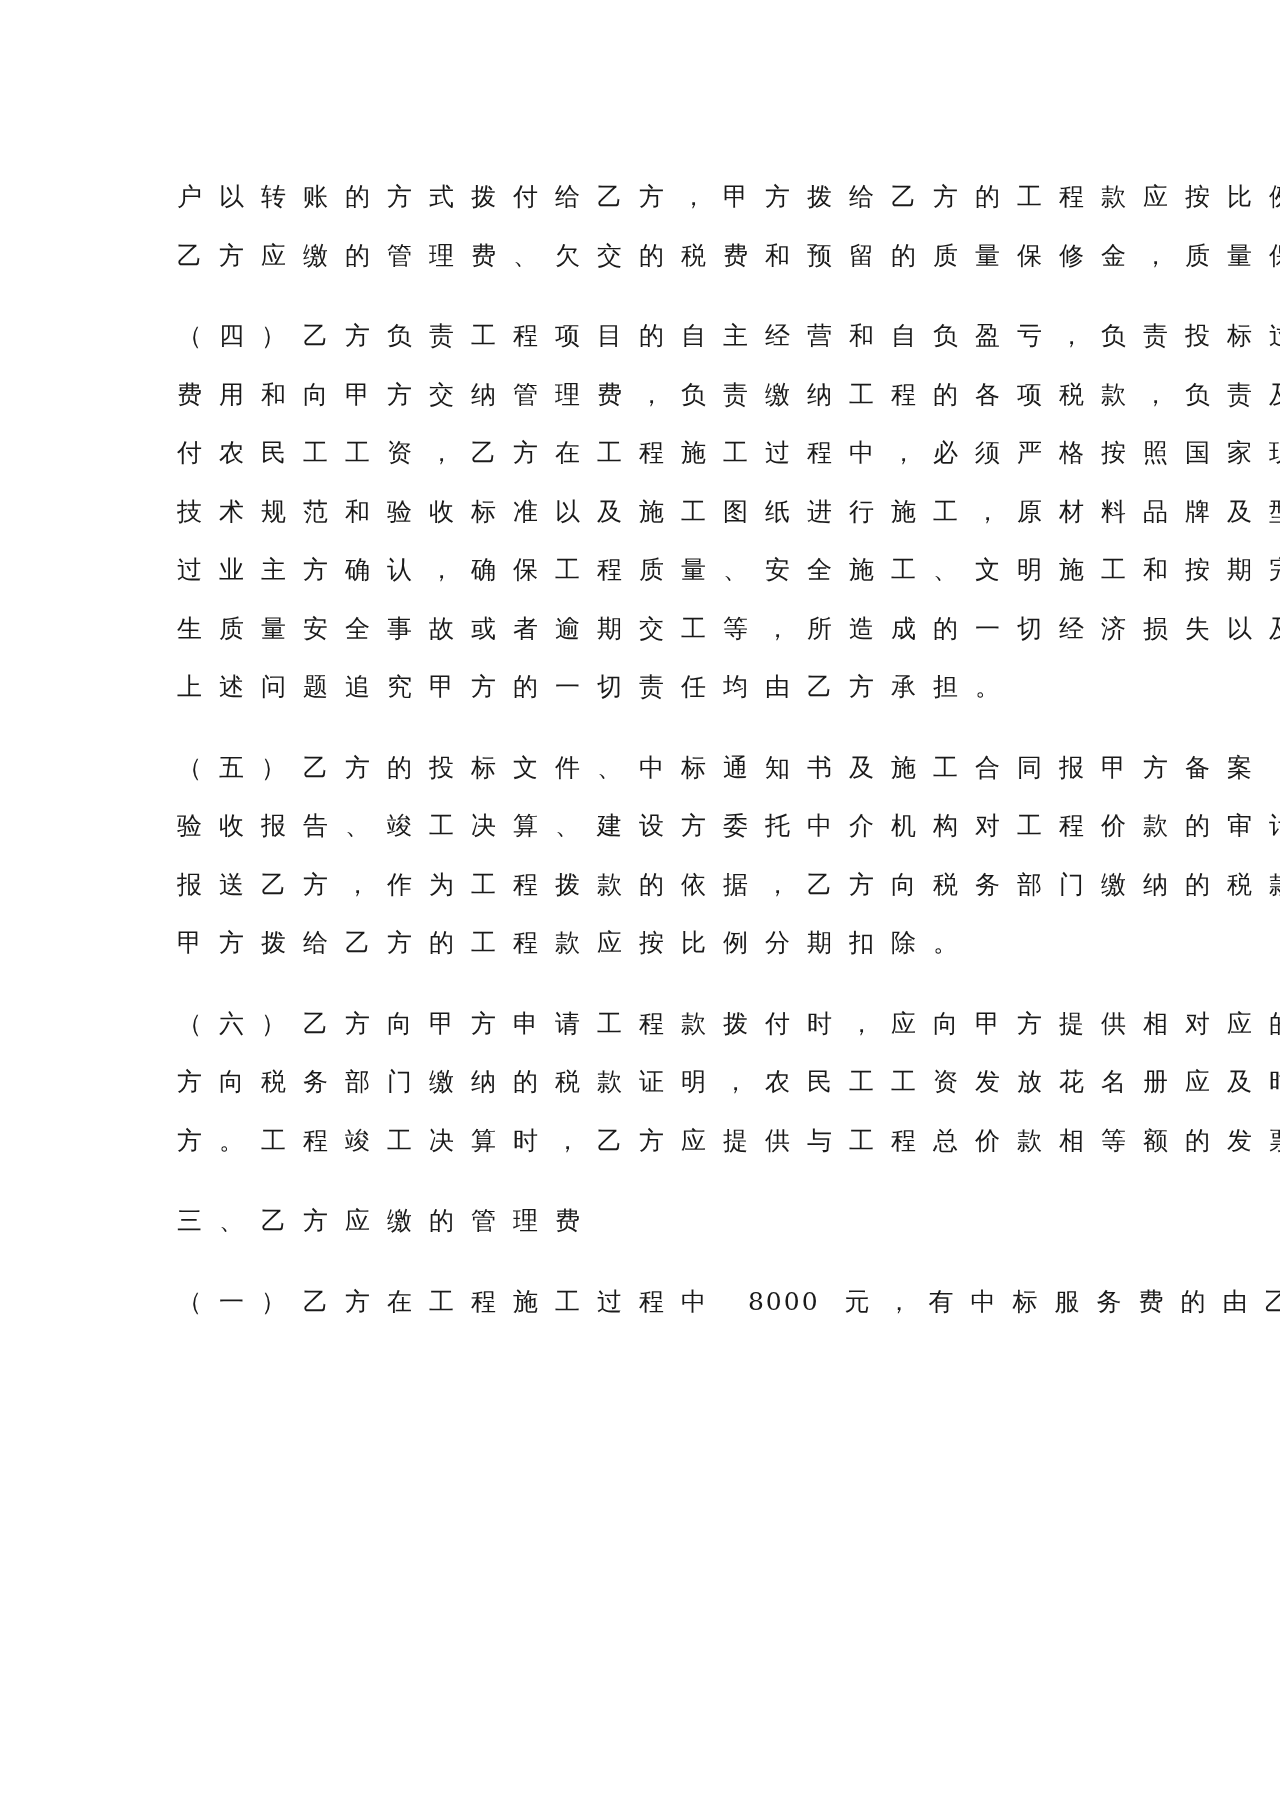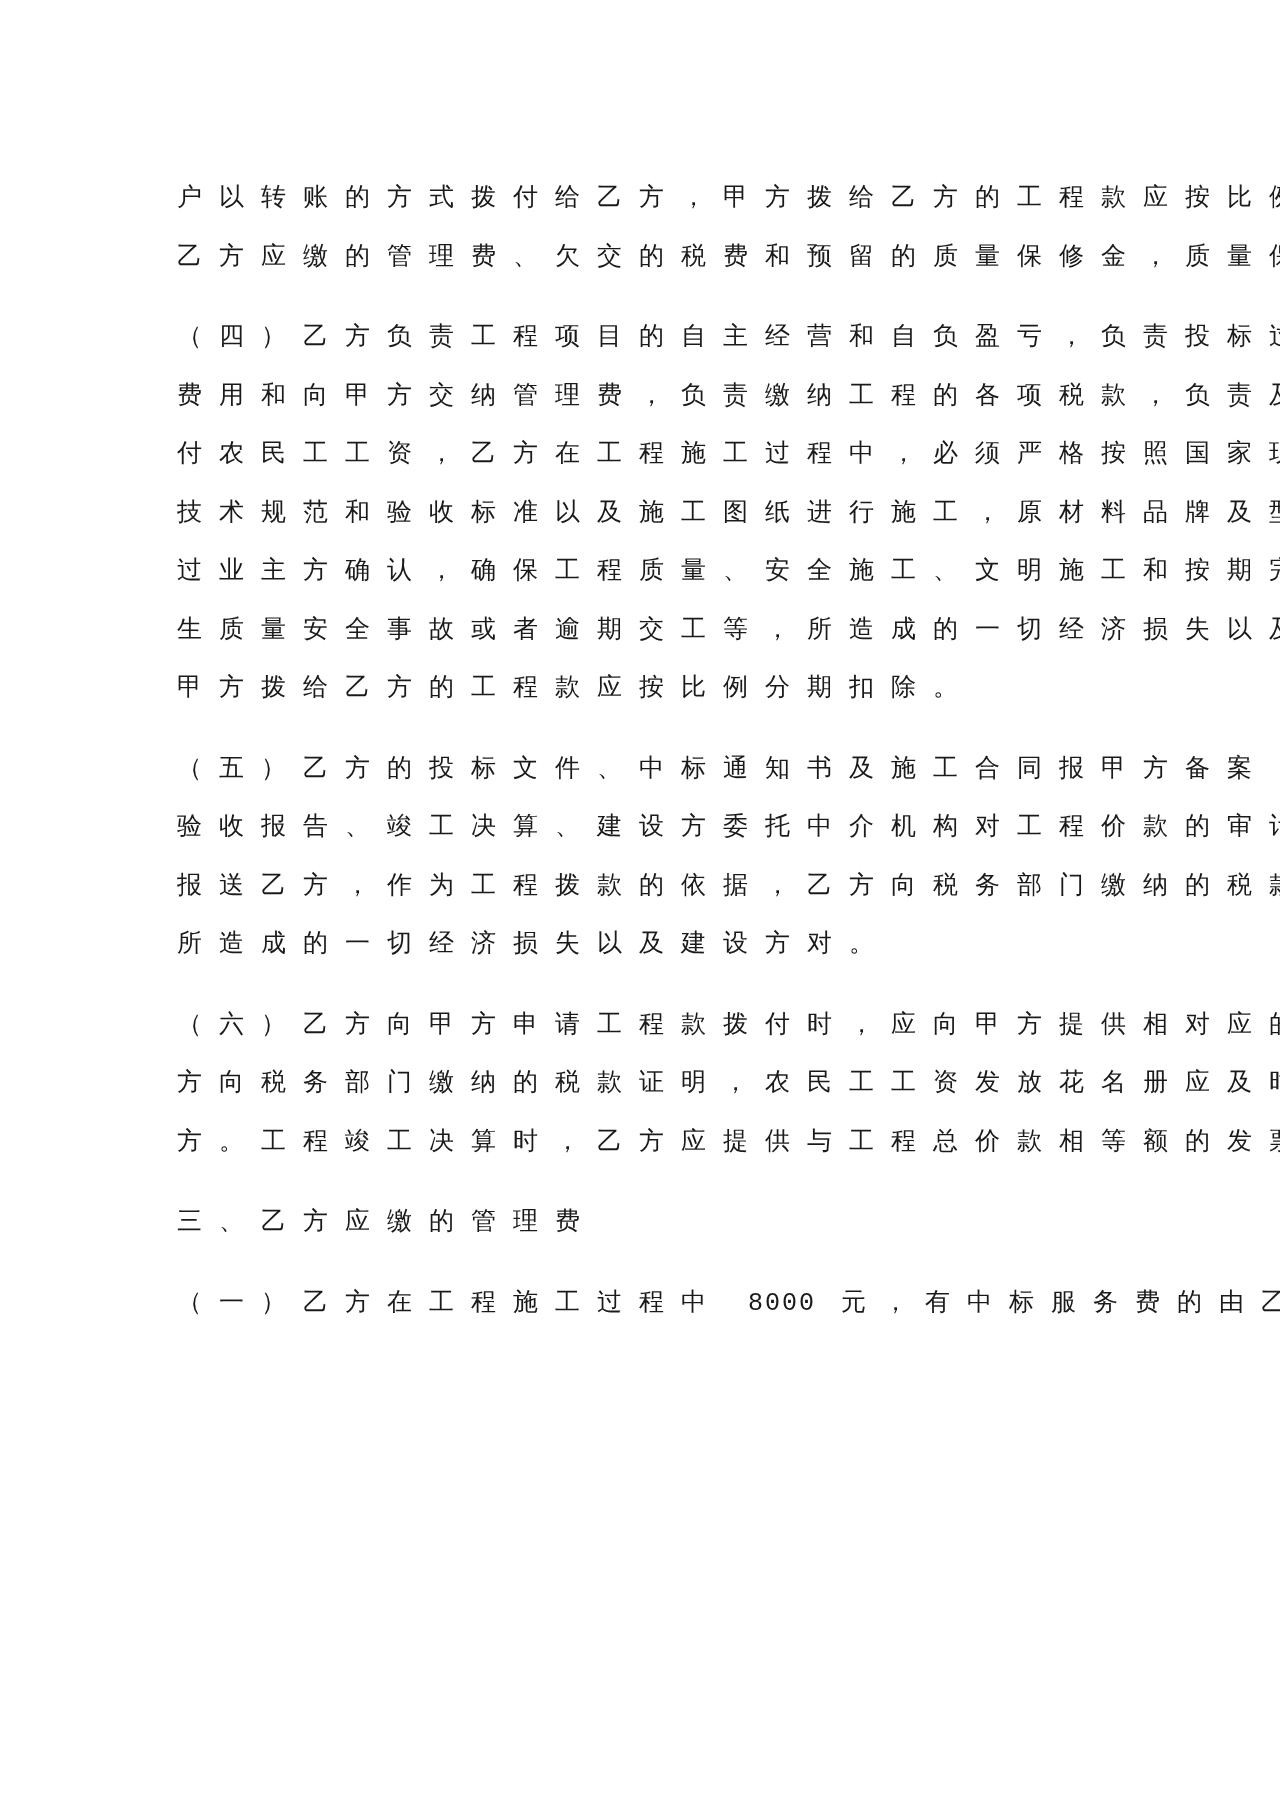--- a/index.html
+++ b/index.html
@@ -38,49 +38,48 @@
       height: 58.5px;
     }
     .para {
       margin: 0 0 22px 0;
     }
     .heading {
       margin: 0 0 22px 0;
     }
     .num {
       letter-spacing: 2px;
-      font-family: Liberation Mono, monospace;
     }
   </style>
 </head>
 <body>
 
 <div class="page">
   <div class="content">
 
     <div class="para">
       <span class="line">户以转账的方式拨付给乙方，甲方拨给乙方的工程款应按比例分期扣除</span>
       <span class="line">乙方应缴的管理费、欠交的税费和预留的质量保修金，质量保修金在质</span>
     </div>
 
     <div class="para">
       <span class="line">（四）乙方负责工程项目的自主经营和自负盈亏，负责投标过程的全部</span>
       <span class="line">费用和向甲方交纳管理费，负责缴纳工程的各项税款，负责及时足额支</span>
       <span class="line">付农民工工资，乙方在工程施工过程中，必须严格按照国家现行的施工</span>
       <span class="line">技术规范和验收标准以及施工图纸进行施工，原材料品牌及型号必须经</span>
       <span class="line">过业主方确认，确保工程质量、安全施工、文明施工和按期完工。如发</span>
       <span class="line">生质量安全事故或者逾期交工等，所造成的一切经济损失以及建设方对</span>
-      <span class="line">甲方拨给乙方的工程款应按比例分期扣除。</span>
+      <span class="line">上述问题追究甲方的一切责任均由乙方承担。</span>
     </div>
 
     <div class="para">
       <span class="line">（五）乙方的投标文件、中标通知书及施工合同报甲方备案，工程竣工</span>
       <span class="line">验收报告、竣工决算、建设方委托中介机构对工程价款的审计报告及时</span>
       <span class="line">报送乙方，作为工程拨款的依据，乙方向税务部门缴纳的税款证明，农</span>
-      <span class="line">所造成的一切经济损失以及建设方对。</span>
+      <span class="line">甲方拨给乙方的工程款应按比例分期扣除。</span>
     </div>
 
     <div class="para">
       <span class="line">（六）乙方向甲方申请工程款拨付时，应向甲方提供相对应的发票，乙</span>
       <span class="line">方向税务部门缴纳的税款证明，农民工工资发放花名册应及时提供给甲</span>
       <span class="line">方。工程竣工决算时，乙方应提供与工程总价款相等额的发票，如发生</span>
     </div>
 
     <div class="heading">
       <span class="line">三、乙方应缴的管理费</span>

